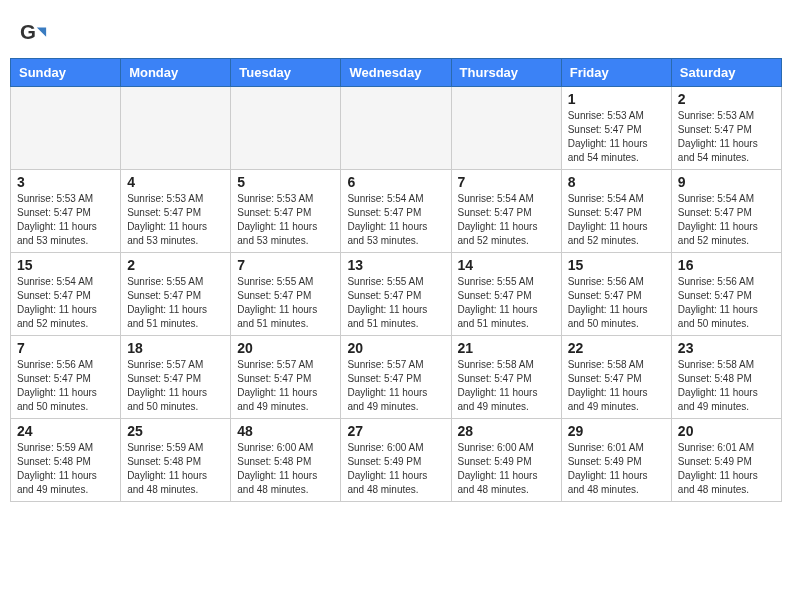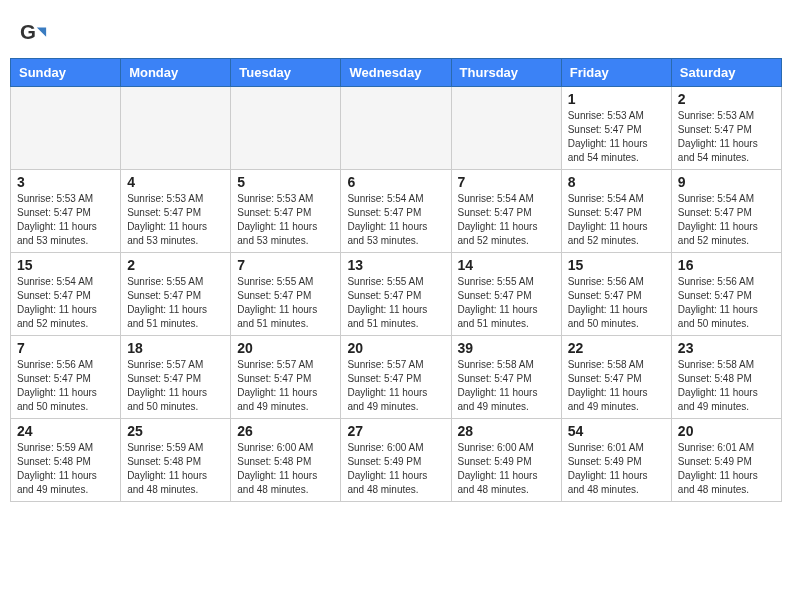--- a/index.html
+++ b/index.html
@@ -291,21 +291,21 @@
       </td>
         <td>
         <div class="day-number">20</div>
         <div class="day-info">
           Sunrise: 5:57 AM<br>
           Sunset: 5:47 PM<br>
           Daylight: 11 hours and 49 minutes.
         </div>
       </td>
         <td>
-        <div class="day-number">39</div>
+        <div class="day-number">21</div>
         <div class="day-info">
           Sunrise: 5:58 AM<br>
           Sunset: 5:47 PM<br>
           Daylight: 11 hours and 49 minutes.
         </div>
       </td>
         <td>
         <div class="day-number">22</div>
         <div class="day-info">
           Sunrise: 5:58 AM<br>
@@ -333,21 +333,21 @@
       </td>
         <td>
         <div class="day-number">25</div>
         <div class="day-info">
           Sunrise: 5:59 AM<br>
           Sunset: 5:48 PM<br>
           Daylight: 11 hours and 48 minutes.
         </div>
       </td>
         <td>
-        <div class="day-number">26</div>
+        <div class="day-number">48</div>
         <div class="day-info">
           Sunrise: 6:00 AM<br>
           Sunset: 5:48 PM<br>
           Daylight: 11 hours and 48 minutes.
         </div>
       </td>
         <td>
         <div class="day-number">27</div>
         <div class="day-info">
           Sunrise: 6:00 AM<br>
@@ -357,21 +357,21 @@
       </td>
         <td>
         <div class="day-number">28</div>
         <div class="day-info">
           Sunrise: 6:00 AM<br>
           Sunset: 5:49 PM<br>
           Daylight: 11 hours and 48 minutes.
         </div>
       </td>
         <td>
-        <div class="day-number">54</div>
+        <div class="day-number">29</div>
         <div class="day-info">
           Sunrise: 6:01 AM<br>
           Sunset: 5:49 PM<br>
           Daylight: 11 hours and 48 minutes.
         </div>
       </td>
         <td>
         <div class="day-number">20</div>
         <div class="day-info">
           Sunrise: 6:01 AM<br>

